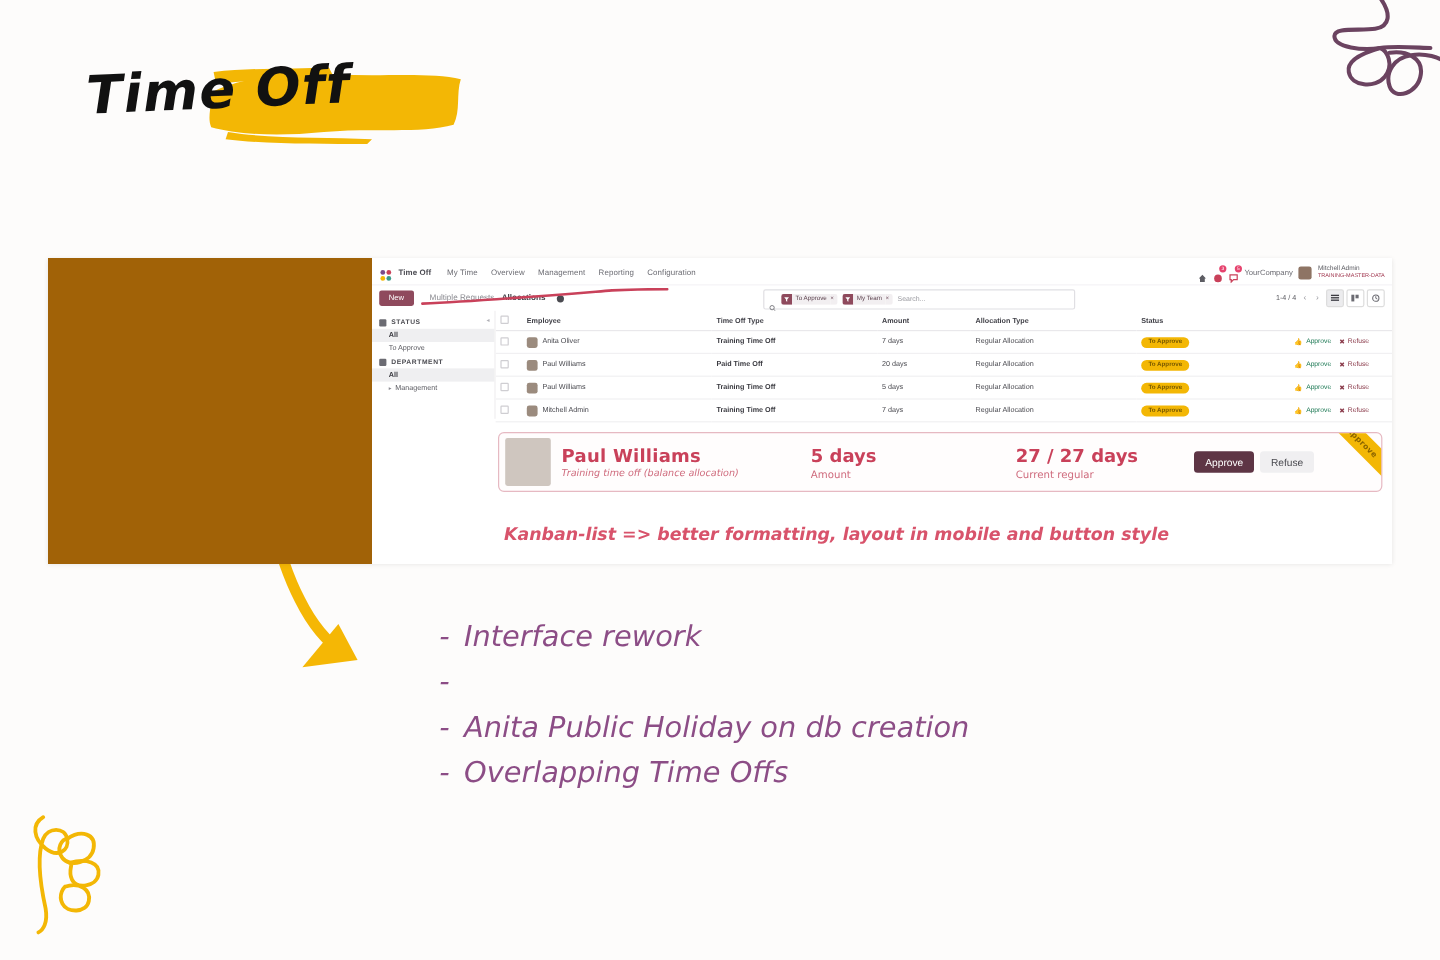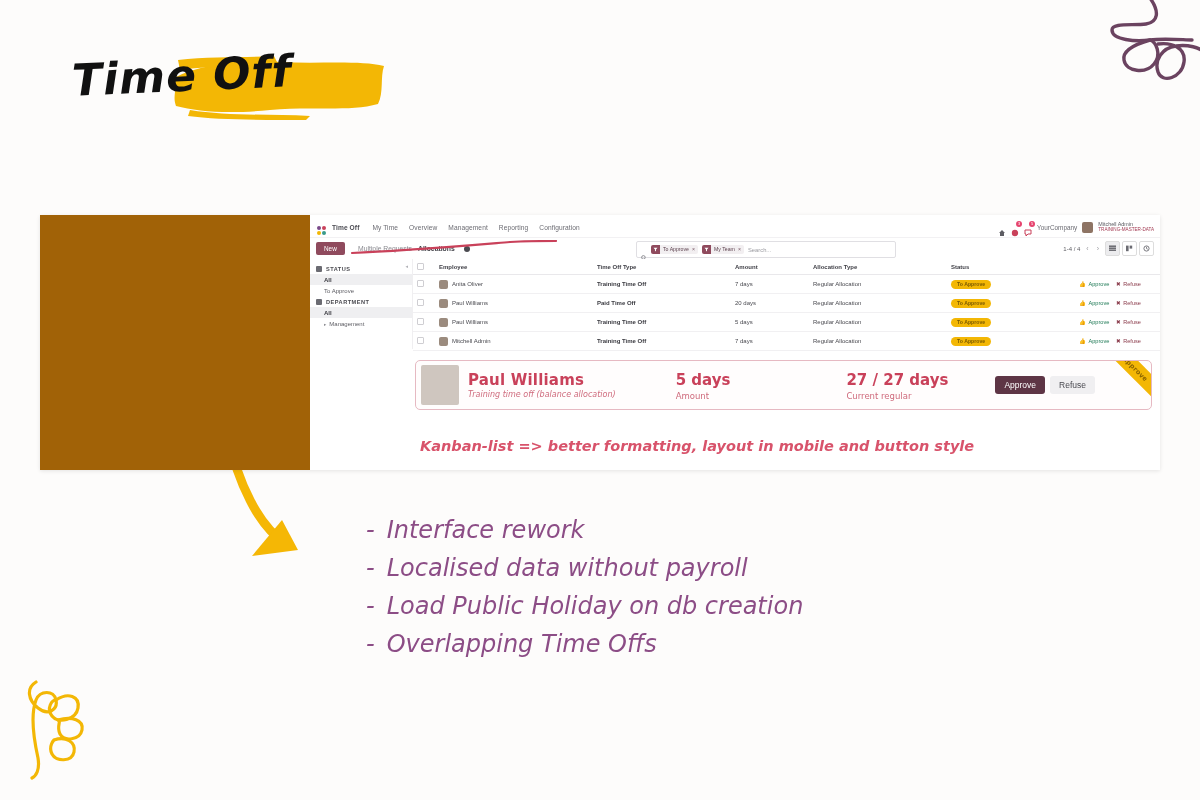--- a/index.html
+++ b/index.html
@@ -523,23 +523,22 @@
 
 <div id="kanban-note">Kanban-list =&gt; better formatting, layout in mobile and button style</div>
 
 <div id="bullets">
   <div class="bullet">
     <span class="dash">-</span>
     <span>Interface rework</span>
   </div>
   <div class="bullet">
     <span class="dash">-</span>
-    <span>Localised data without payroll</span>
   </div>
   <div class="bullet">
     <span class="dash">-</span>
-    <span>Load Public Holiday on db creation</span>
+    <span>Anita Public Holiday on db creation</span>
   </div>
   <div class="bullet">
     <span class="dash">-</span>
     <span>Overlapping Time Offs</span>
   </div>
 </div>
 
 </body></html>

